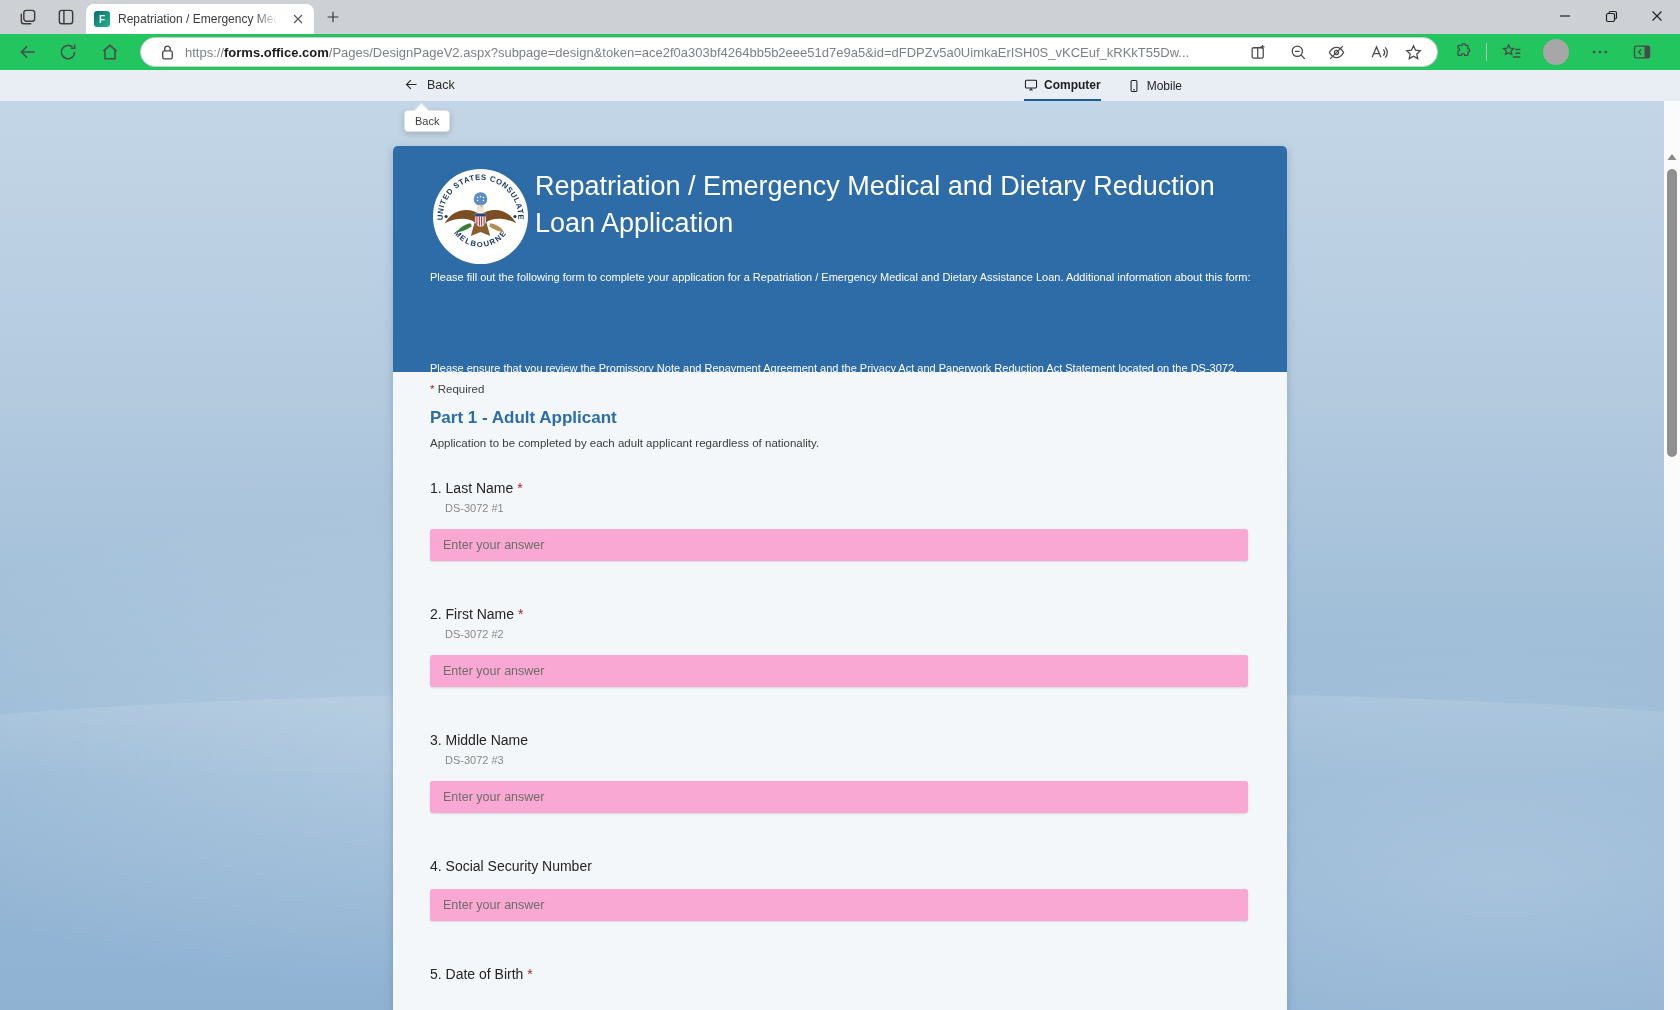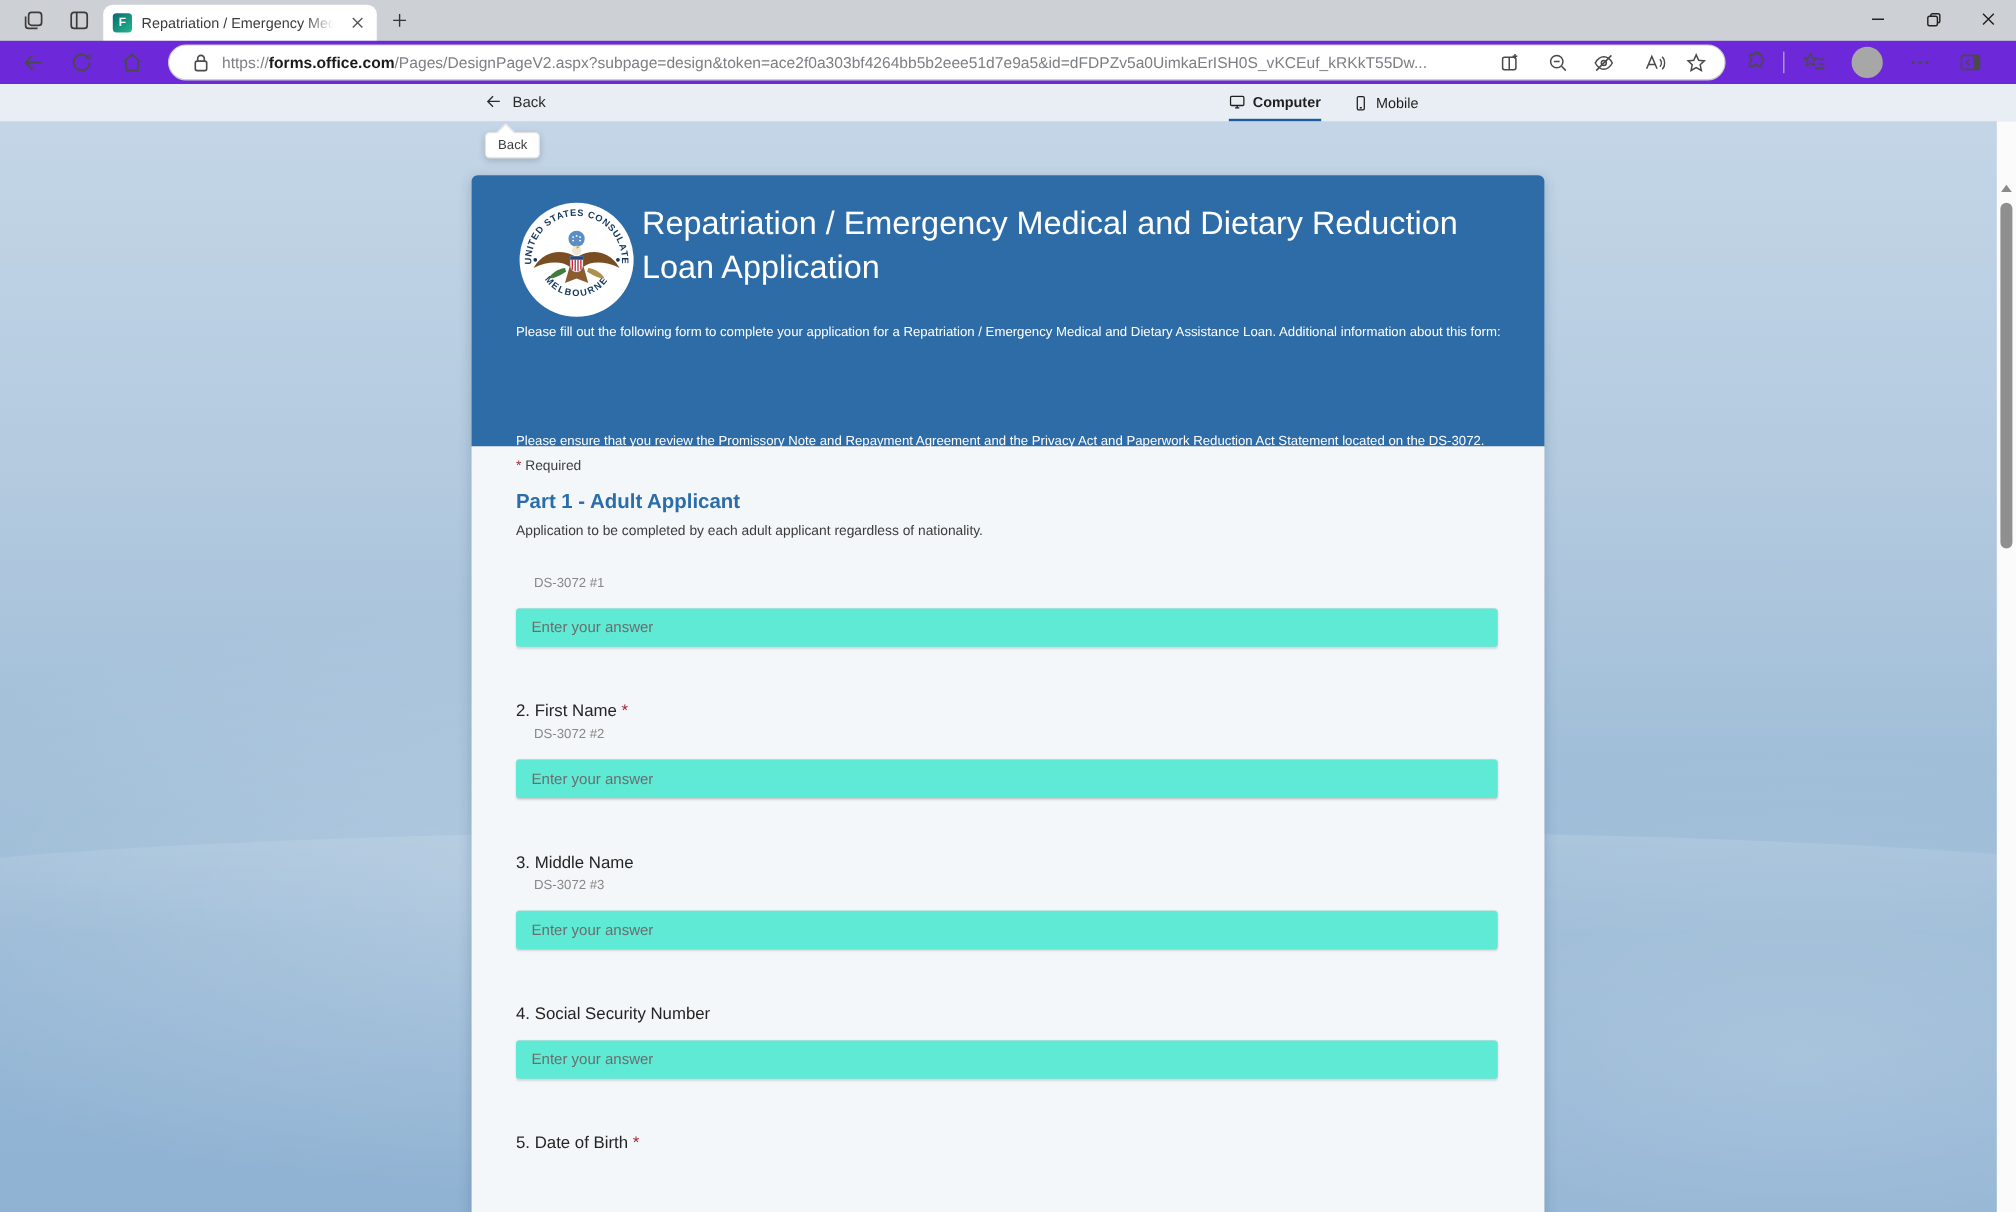--- a/index.html
+++ b/index.html
@@ -14,21 +14,21 @@
          border-radius:8px 8px 0 0; display:flex; align-items:center; padding:0 8px; }
   .favicon { width:16px; height:16px; border-radius:3px; background:linear-gradient(135deg,#036c70,#27b78c);
              color:#fff; font-size:10px; font-weight:bold; display:flex; align-items:center; justify-content:center; flex:0 0 16px; }
   .tab-title { font-size:12px; color:#3b3b3b; margin-left:8px; white-space:nowrap; overflow:hidden; width:160px;
                -webkit-mask-image:linear-gradient(90deg,#000 85%,transparent); mask-image:linear-gradient(90deg,#000 85%,transparent); }
   .tab-close { margin-left:auto; width:16px; height:16px; color:#555; }
   .newtab { position:absolute; left:325px; top:9px; width:16px; height:16px; color:#333; }
   .wctl { position:absolute; top:0; width:46px; height:32px; display:flex; align-items:center; justify-content:center; color:#222; }
 
   
-  .toolbar { position:absolute; top:34px; left:0; right:0; height:36px; background:#6d28d9; }
+  .toolbar { position:absolute; top:34px; left:0; right:0; height:36px; background:#22c55e; }
   .nav-icon { position:absolute; top:8px; width:20px; height:20px; color:#4a4a4a; }
   .urlpill { position:absolute; left:140px; top:3px; height:30px; width:1298px; background:#fff;
              border:1px solid #c9cccf; border-radius:15px; }
   .url-text { position:absolute; left:44px; top:7px; font-size:13px; color:#7c7f83; white-space:nowrap;
               width:1065px; overflow:hidden; }
   .url-text b { color:#1b1b1b; font-weight:bold; }
   .pill-icon { position:absolute; top:5px; width:19px; height:19px; color:#4a4a4a; }
   .tb-divider { position:absolute; left:1486px; top:9px; width:1px; height:18px; background:#b7babd; }
   .avatar { position:absolute; left:1543px; top:5px; width:26px; height:26px; border-radius:50%; background:#a7a7a7; }
 
@@ -69,21 +69,21 @@
 
   .card-body { position:relative; height:774px; background:#f3f7fa; padding:11px 37px 0 37px; }
   .required-note { font-size:11.5px; color:#3f3f3f; }
   .star { color:#a4262c; }
   .section-title { margin-top:13px; font-size:17px; font-weight:bold; color:#2b6cab; }
   .section-sub { margin-top:9px; font-size:11.5px; color:#3b3b3b; }
   .question { margin-top:31px; margin-bottom:45px; }
   .question + .question { margin-top:0; }
   .q-label { font-size:14px; color:#252423; }
   .q-sub { margin:6px 0 0 15px; font-size:11px; color:#8a8886; }
-  .q-input { display:block; margin-top:15px; width:818px; height:32px; background:#5eead4; border:none; border-radius:3px;
+  .q-input { display:block; margin-top:15px; width:818px; height:32px; background:#f9a8d4; border:none; border-radius:3px;
              box-shadow:0 1px 2px rgba(0,0,0,0.12), 0 0 1px rgba(0,0,0,0.08); padding:0 13px; font-size:12.5px;
              font-family:"Liberation Sans",sans-serif; color:#333; }
   .q-input::placeholder { color:#6d6d6d; }
 
   
   .sb-track { position:absolute; right:0; top:31px; bottom:0; width:16px; background:#fbfbfb; }
   .sb-arrow { position:absolute; top:52px; left:3px; width:10px; height:8px; color:#8a8a8a; }
   .sb-thumb { position:absolute; top:68px; left:3px; width:10px; height:288px; background:#8f8f8f; border-radius:5px; }
 
   svg { display:block; }
@@ -294,20 +294,21 @@
         <div class="desc d3">Please ensure that you review the Promissory Note and Repayment Agreement and the Privacy Act and Paperwork Reduction Act Statement located on the DS-3072.</div>
       </div>
 
       <div class="card-body">
         <div class="required-note"><span class="star">*</span> <span>Required</span></div>
 
         <div class="section-title">Part 1 - Adult Applicant</div>
         <div class="section-sub">Application to be completed by each adult applicant regardless of nationality.</div>
 
         <div class="question">
+          <div class="q-label"><span>1. Last Name</span> <span class="star">*</span></div>
           <div class="q-sub">DS-3072 #1</div>
           <input class="q-input" type="text" placeholder="Enter your answer" style="">
         </div>
 
         <div class="question">
           <div class="q-label"><span>2. First Name</span> <span class="star">*</span></div>
           <div class="q-sub">DS-3072 #2</div>
           <input class="q-input" type="text" placeholder="Enter your answer" style="">
         </div>
 

